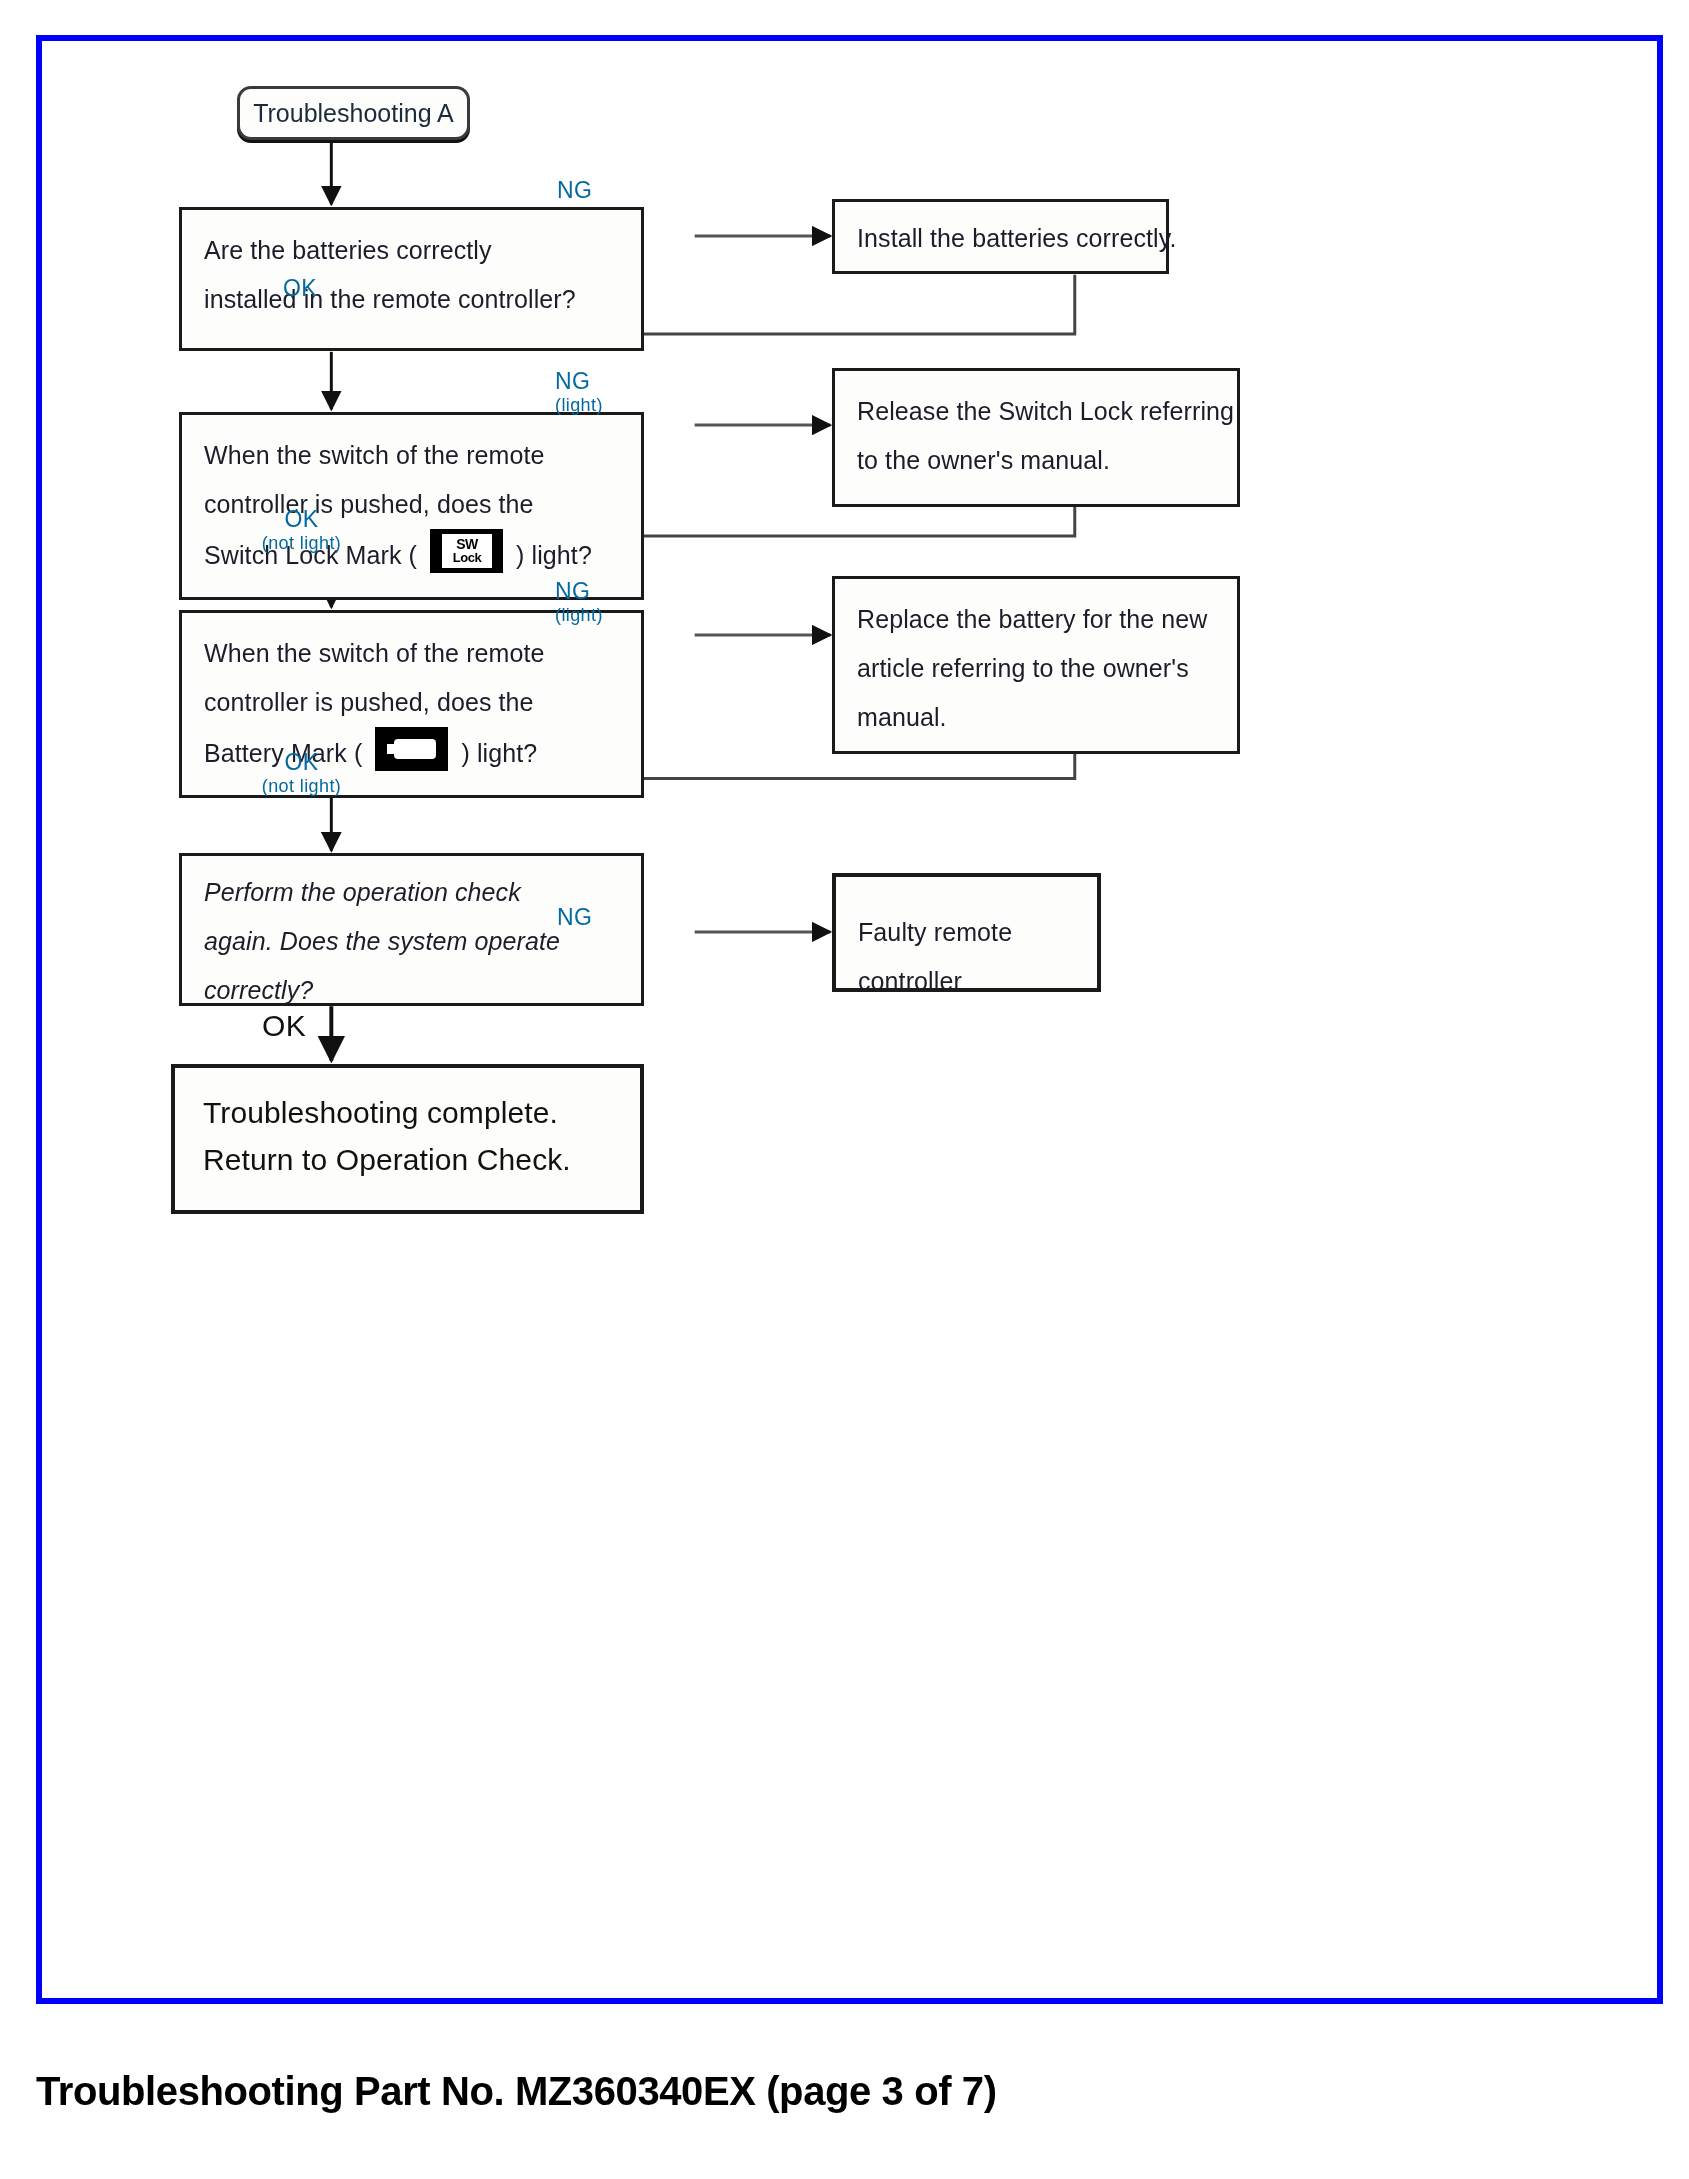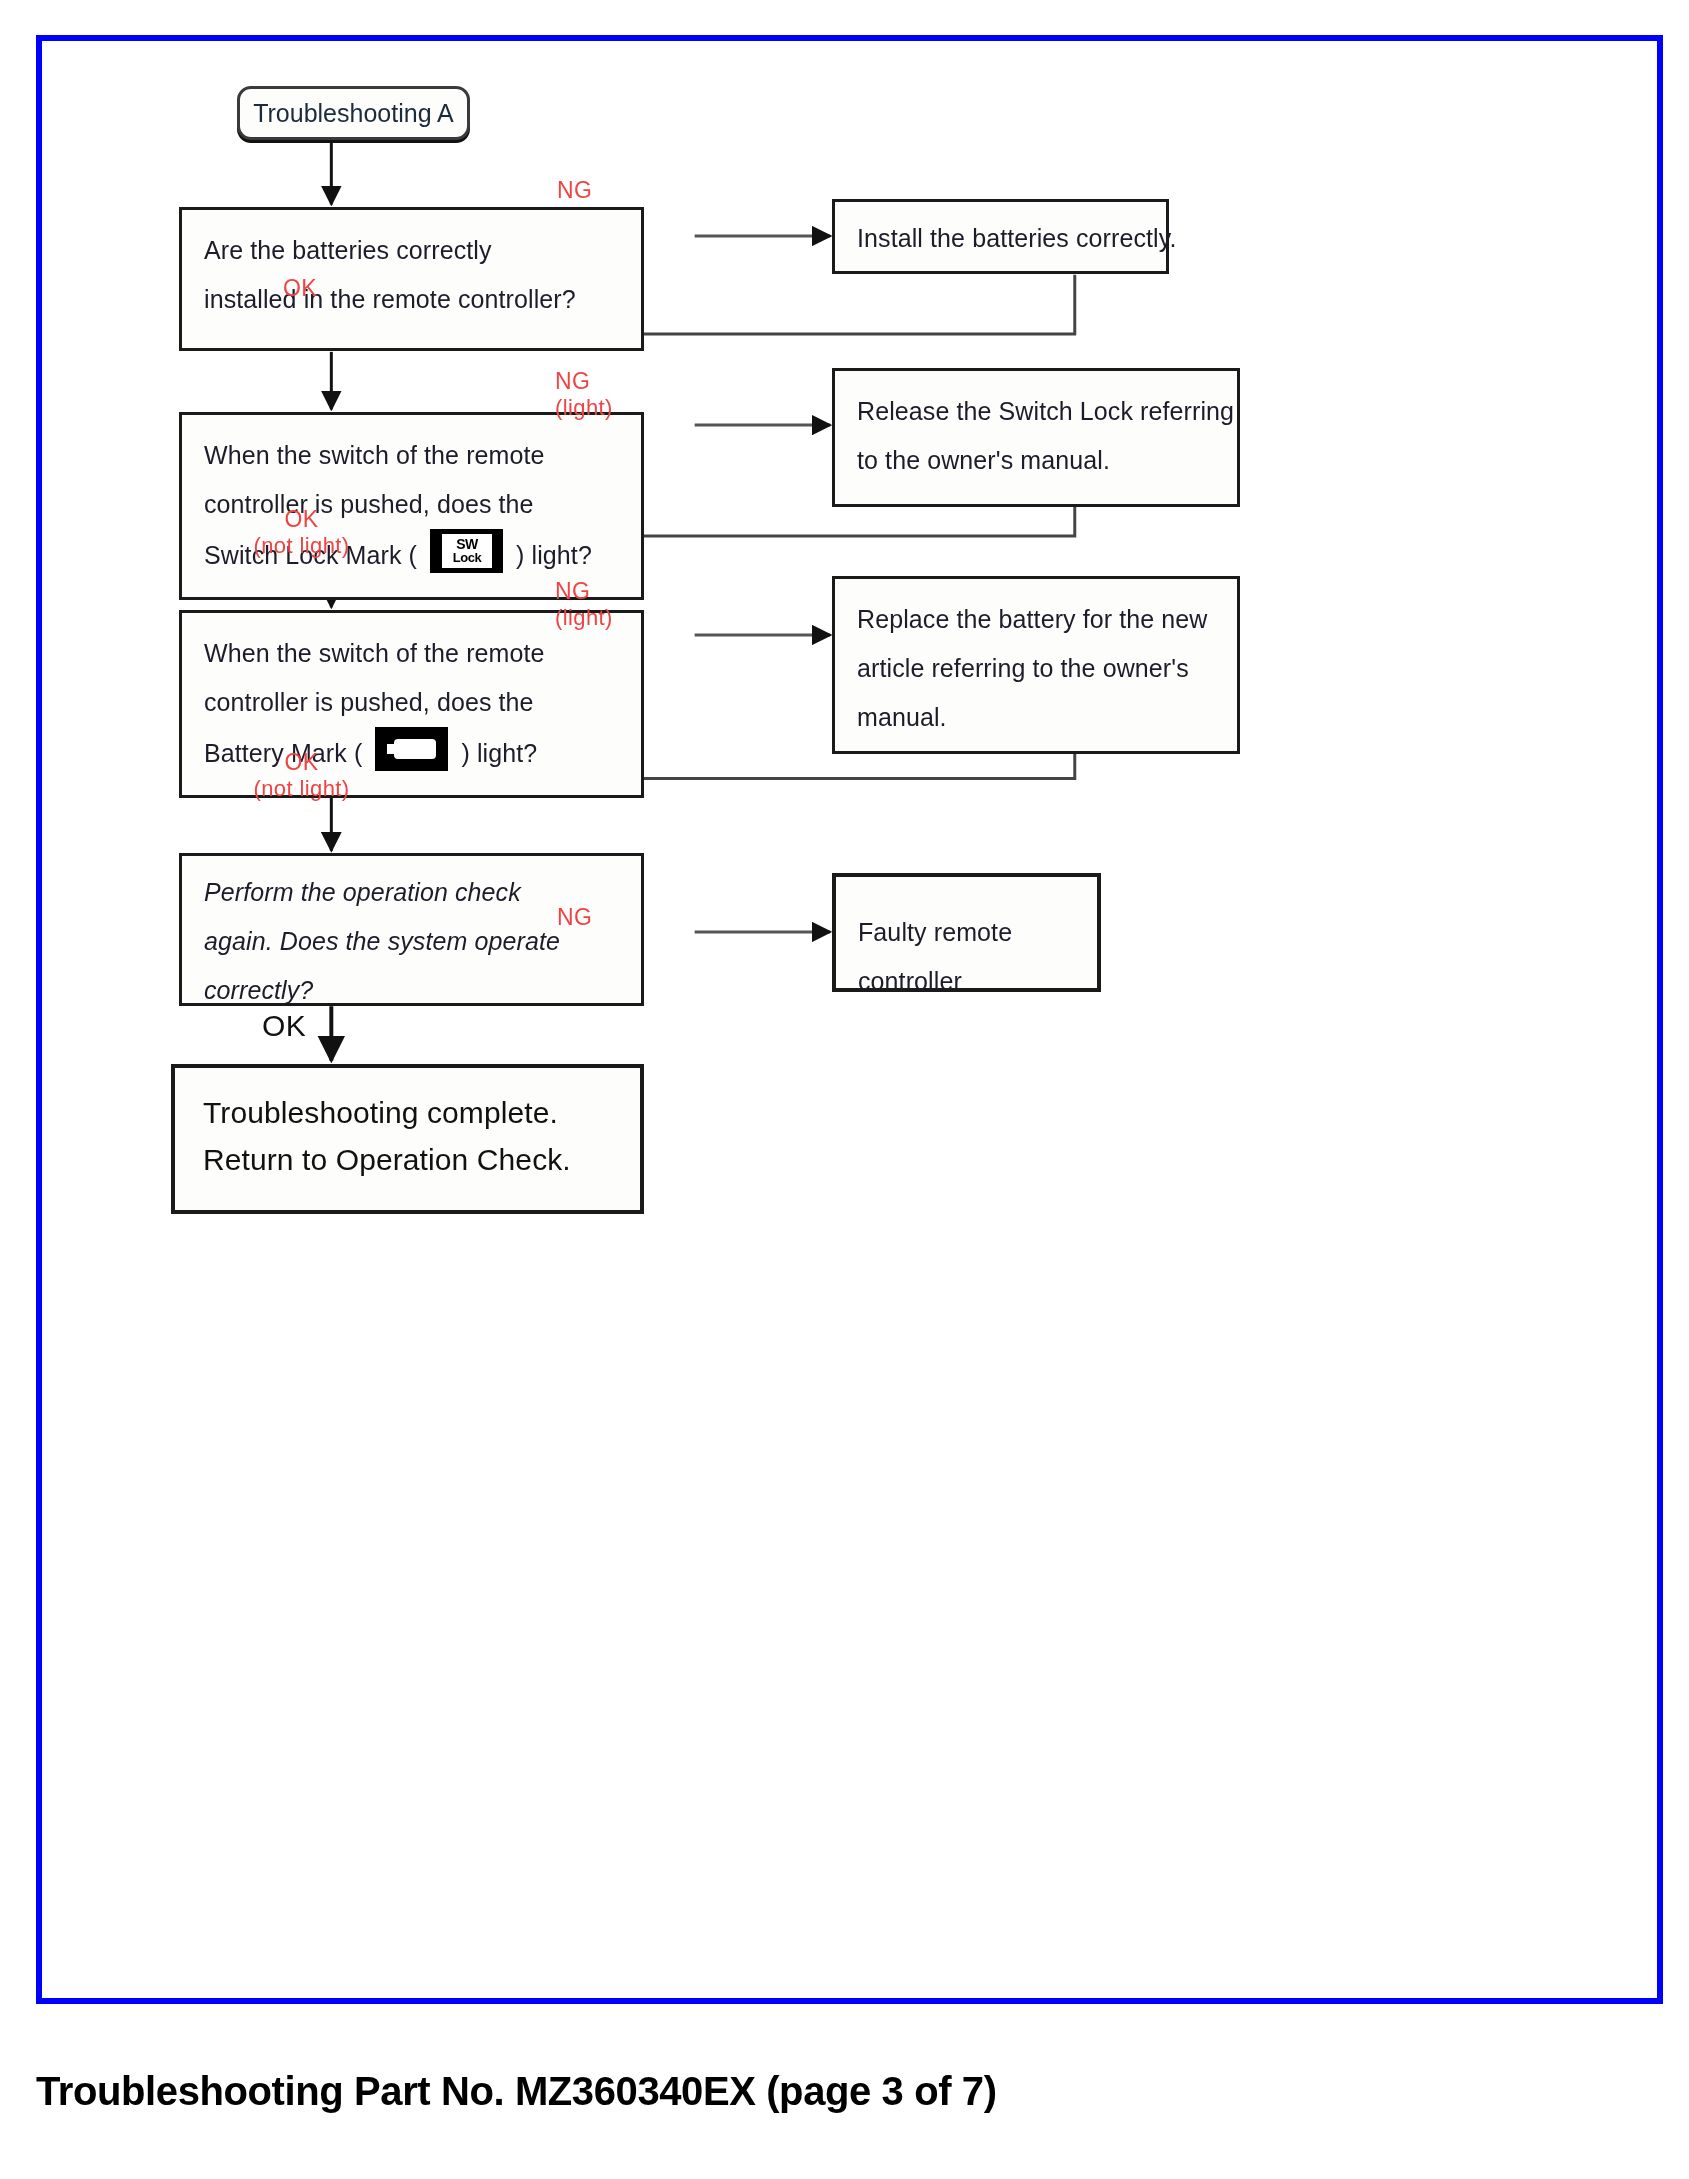--- a/index.html
+++ b/index.html
@@ -77,32 +77,32 @@
     line-height: 1.55;
     color: #111;
     border-width: 4px;
   }
   .node.final .inner { padding: 22px 22px 20px 28px; }
 
   
   .edge-label {
     position: absolute;
     font-size: 23px;
-    color: #ef4444;
+    color: #0369a1;
     letter-spacing: 0.4px;
     white-space: nowrap;
   }
   .edge-label.big {
     font-size: 30px;
     color: #111;
   }
   .edge-label .sub {
     display: block;
     text-align: center;
-    font-size: 22px;
+    font-size: 18px;
   }
 
   
   .mark {
     display: inline-block;
     vertical-align: -9px;
     background: #000000;
     position: relative;
   }
   .mark-switchlock {

